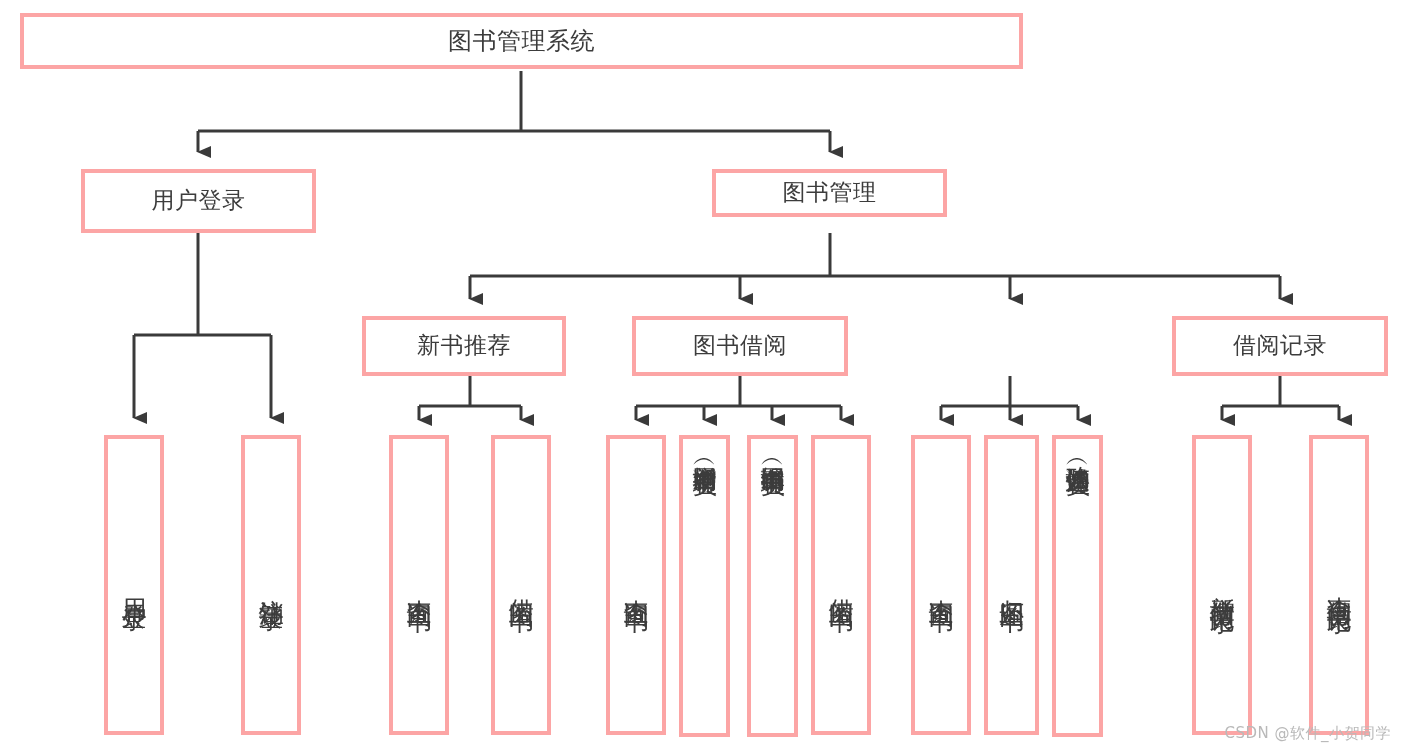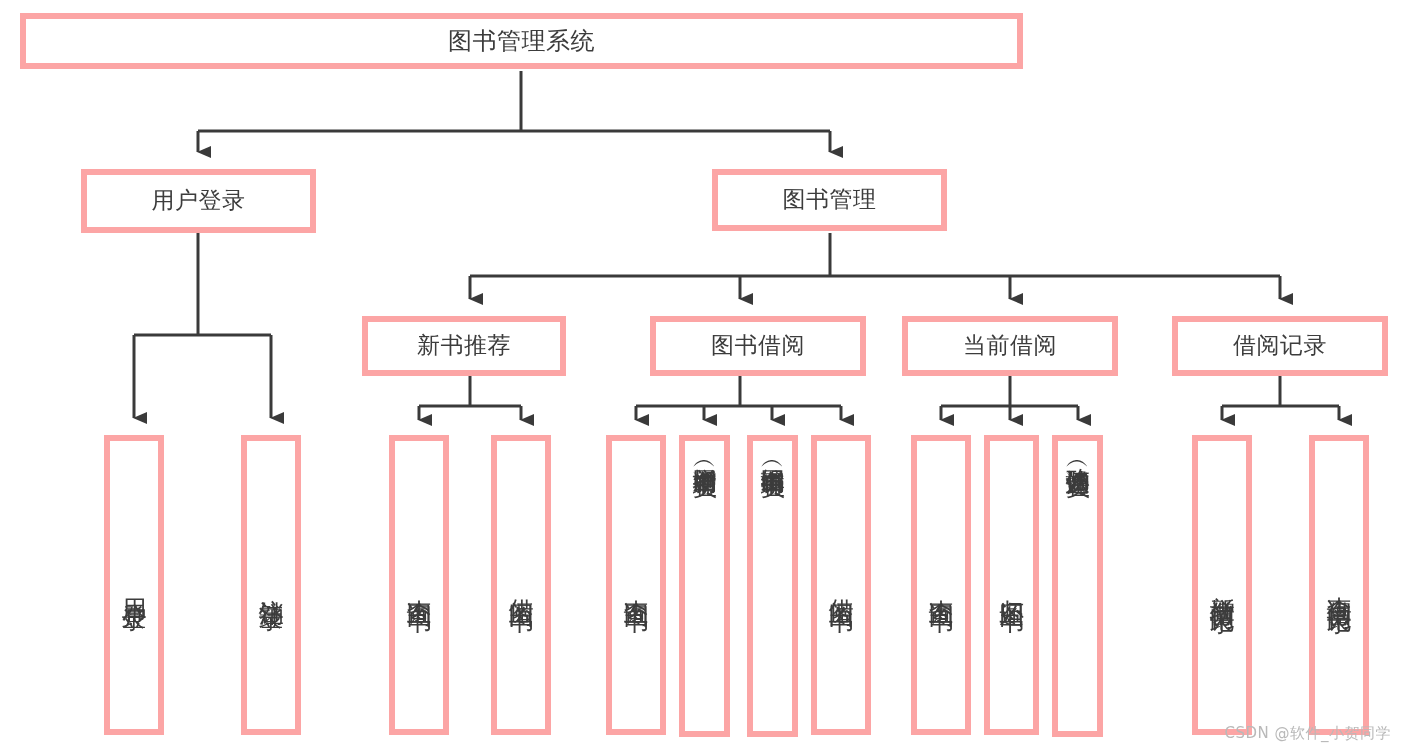--- a/index.html
+++ b/index.html
@@ -24,21 +24,21 @@
     left: 0;
     top: 0;
     width: 1405px;
     height: 747px;
     pointer-events: none;
   }
   .node {
     position: absolute;
     box-sizing: border-box;
     background: #ffffff;
-    border: 6px solid #fca5a5;
+    border: 4px solid #fca5a5;
     display: flex;
     align-items: center;
     justify-content: center;
     z-index: 3;
   }
   .node .lbl {
     display: block;
     line-height: 1.18;
     letter-spacing: 0.5px;
     color: #3c3c3c;
@@ -140,32 +140,29 @@
     </g>
   </svg>
 
   <div class="node horiz root" style="left:20px; top:13px; width:1003px; height:56px;">
     <span class="lbl">图书管理系统</span>
   </div>
 
   <div class="node horiz" style="left:81px; top:169px; width:235px; height:64px;">
     <span class="lbl">用户登录</span>
   </div>
-  <div class="node horiz" style="left:712px; top:169px; width:235px; height:62px;">
+  <div class="node horiz" style="left:712px; top:169px; width:235px; height:48px;">
     <span class="lbl">图书管理</span>
   </div>
 
   <div class="node horiz" style="left:362px; top:316px; width:204px; height:60px;">
     <span class="lbl">新书推荐</span>
   </div>
-  <div class="node horiz" style="left:632px; top:316px; width:216px; height:60px;margin-left:18px;">
+  <div class="node horiz" style="left:632px; top:316px; width:216px; height:60px;">
     <span class="lbl">图书借阅</span>
-  </div>
-  <div class="node horiz" style="left:902px; top:316px; width:216px; height:60px;">
-    <span class="lbl">当前借阅</span>
   </div>
   <div class="node horiz" style="left:1172px; top:316px; width:216px; height:60px;font-family:Liberation Serif, serif;">
     <span class="lbl">借阅记录</span>
   </div>
 
   <div class="node vert centered" style="left:104px; top:435px; width:60px; height:300px;">
     <span class="lbl">用户登录</span>
   </div>
   <div class="node vert centered" style="left:241px; top:435px; width:60px; height:300px;">
     <span class="lbl">注销登录</span>

